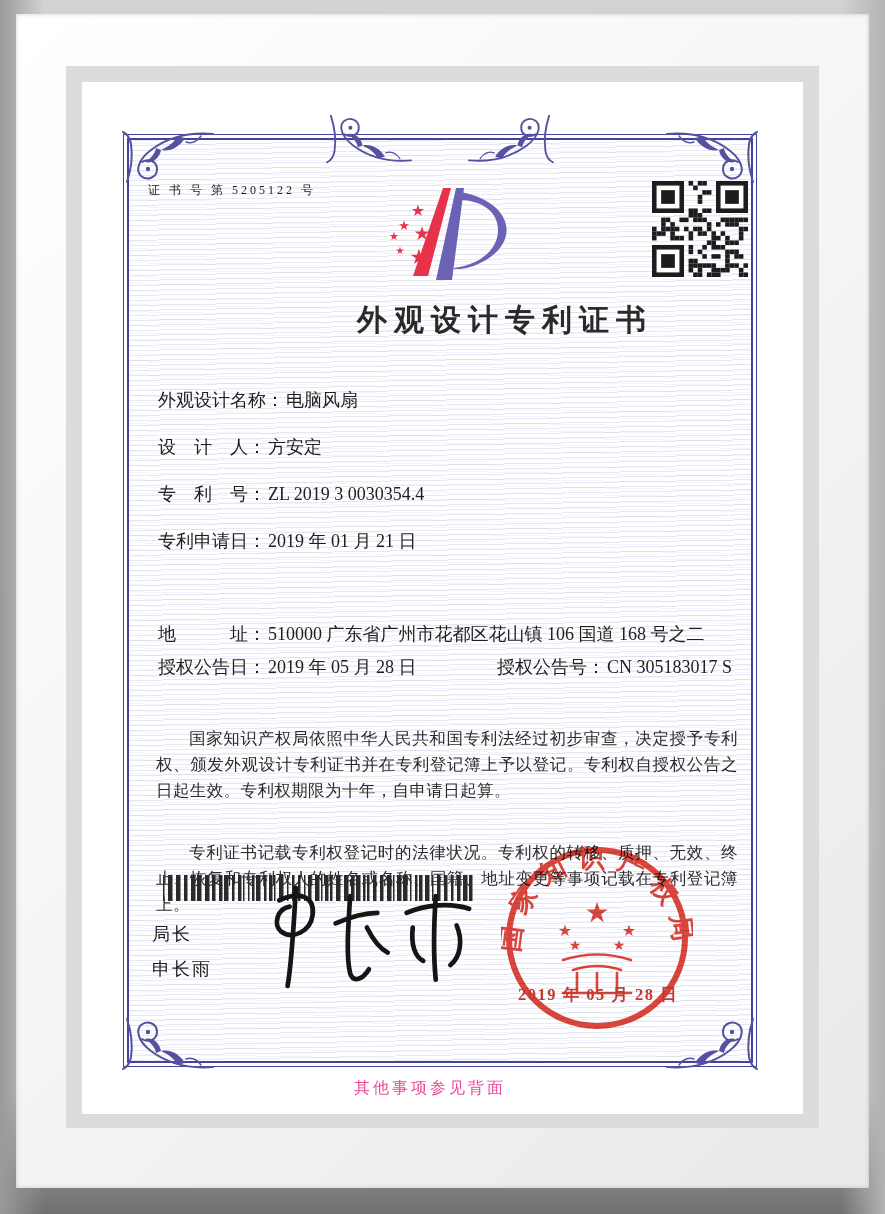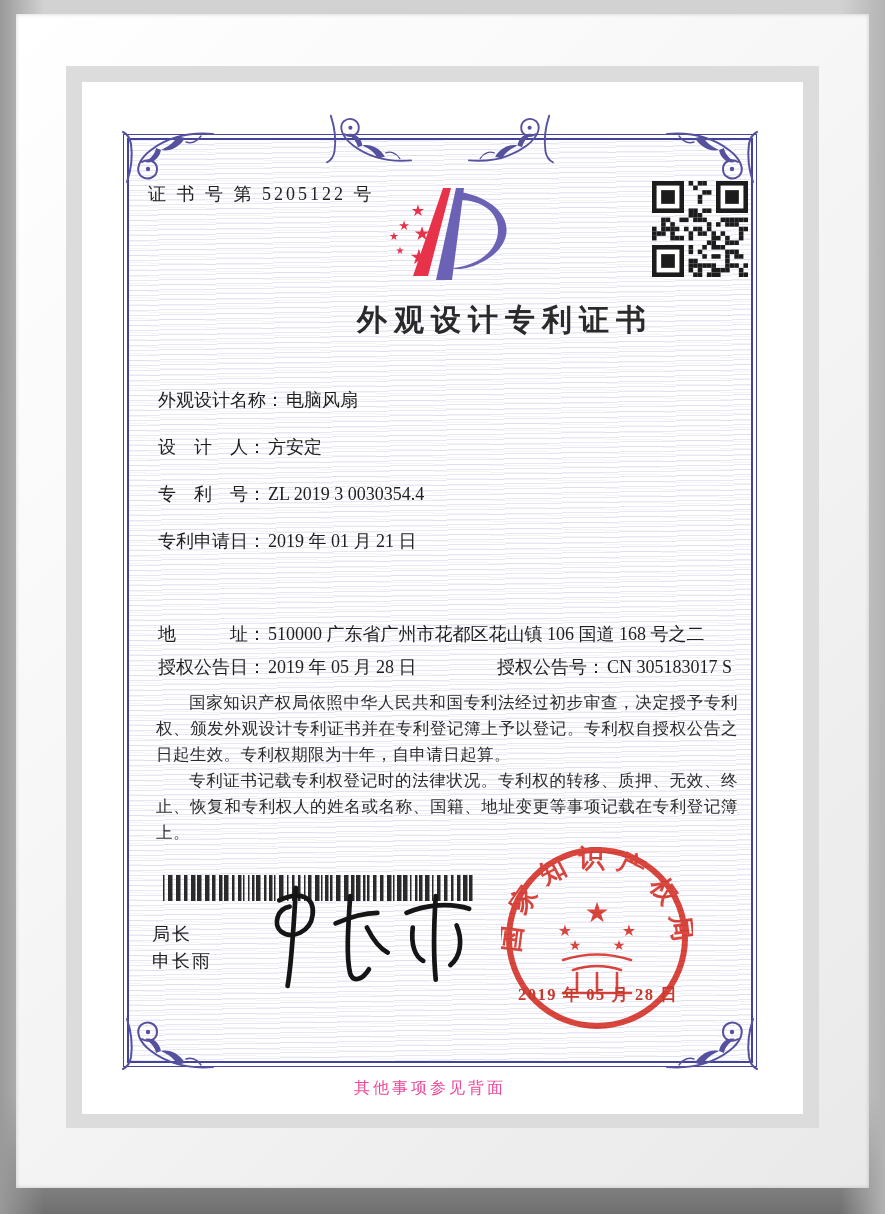--- a/index.html
+++ b/index.html
@@ -24,38 +24,38 @@
   .ornament { position:absolute; color:#55519e; }
   .ornament svg { display:block; }
   .orn-br { right:-10px; bottom:-12px; }
   .orn-bl { left:-10px; bottom:-12px; transform:scaleX(-1); }
   .orn-tr { right:-10px; top:-12px; transform:scaleY(-1); }
   .orn-tl { left:-10px; top:-12px; transform:scale(-1,-1); }
   .orn-top { left:50%; top:-2px; transform:translate(-50%,-50%); display:flex; }
   .orn-top svg.mirror { transform:scaleX(-1); }
 
   .abs { position:absolute; }
-  .cert-no { left:66px; top:100px; font-size:18px; letter-spacing:3px; color:#222; }
+  .cert-no { left:66px; top:100px; font-size:12px; letter-spacing:3px; color:#222; }
   .logo { left:282px; top:96px; width:176px; height:108px; }
   .qr { left:570px; top:99px; width:96px; height:96px; }
   .title { left:45px; width:756px; top:218px; text-align:center; font-size:30px;
     font-weight:bold; letter-spacing:7px; color:#2a2a2a; }
 
   .frow { left:76px; font-size:18px; color:#1e1e1e; white-space:nowrap; }
   .frow .flabel { color:#1e1e1e; }
   .frow .fvalue { margin-left:2px; }
   .grant-no { margin-left:76px; }
 
   .paras { left:74px; top:608px; width:582px; font-size:16.5px; line-height:26px;
     color:#2b2b2b; text-align:justify; letter-spacing:.4px; }
-  .paras p { text-indent:2em; }
+  .paras p { text-indent:2em;margin-top:36px; }
 
   .barcode { left:81px; top:793px; width:314px; height:26px; }
   .signer { left:70px; top:840px; font-size:18px; color:#1c1c1c; letter-spacing:2px; }
-  .signer .name { margin-top:3px; }
+  .signer .name { margin-top:11px; }
   .signature { left:168px; top:798px; width:240px; height:118px; }
 
   .seal { left:419px; top:760px; width:192px; height:192px; mix-blend-mode:multiply; opacity:.92; }
   .seal-date { left:436px; top:902px; font-size:16.5px; color:#c6392d; letter-spacing:1.5px;
     font-weight:bold; z-index:5; }
   .page-info { left:45px; width:626px; top:954px; text-align:center; font-size:15px;
     letter-spacing:3px; color:#333; }
   .back-note { left:272px; top:996px; font-size:16px; letter-spacing:3px; color:#ec4899; }
 </style>
 </head>

